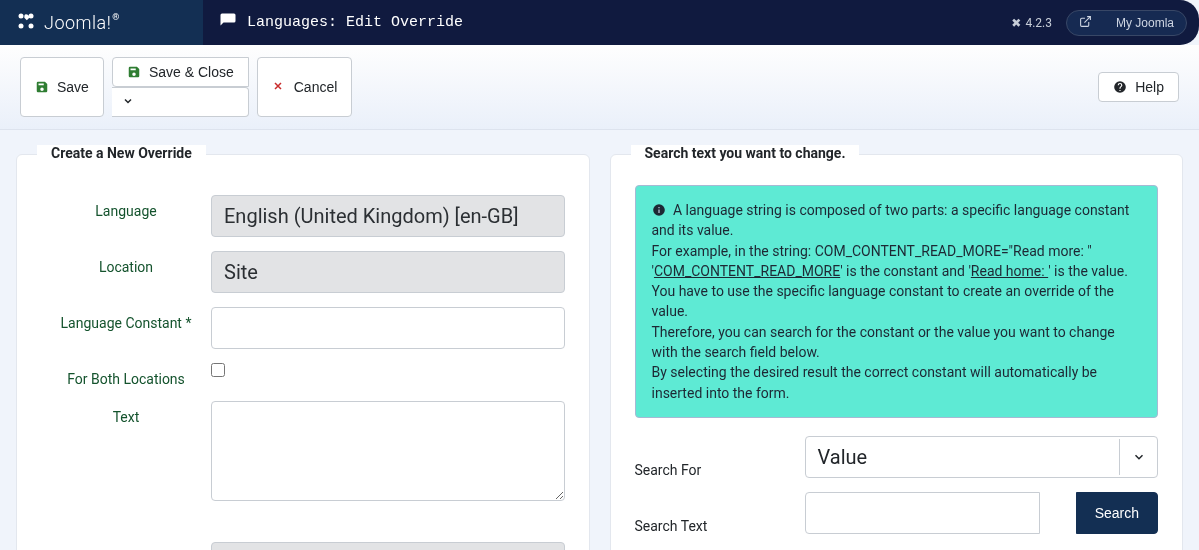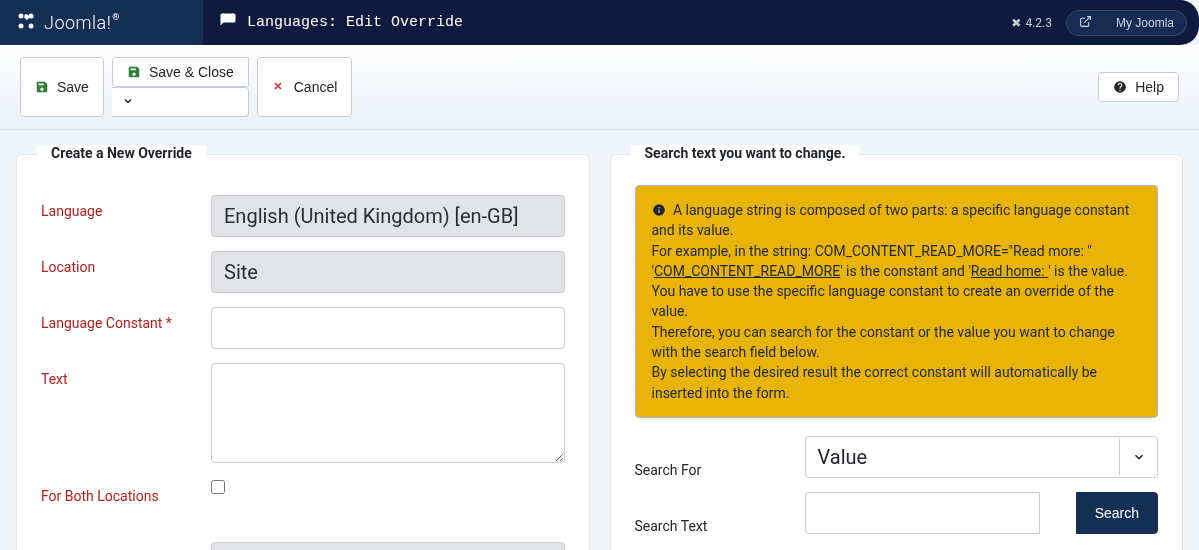--- a/index.html
+++ b/index.html
@@ -24,28 +24,28 @@
     
     .content { padding: 24px 16px; }
     .card-row { display: flex; gap: 20px; align-items: flex-start; }
     .card { background: #fff; border: 1px solid #e3e7ee; border-radius: 6px; padding: 22px 24px; position: relative; }
     .card-left { width: 50%; }
     .card-right { width: 50%; }
     
     .fieldset-legend { position: absolute; top: -10px; left: 20px; background: #fff; padding: 0 14px; font-weight: 700; font-size: 14px; }
     
     .form-row { display: flex; align-items: flex-start; margin-bottom: 14px; }
-    .form-label { width: 170px; padding-top: 8px; font-size: 14px; color: #b91c1c; }
+    .form-label { width: 170px; padding-top: 8px; font-size: 14px; color: #14532d; text-align: center; }
     .form-field { flex: 1; }
     .input, .textarea, .select-visual { width: 100%; border: 1px solid #c8cdd3; border-radius: 4px; padding: 8px 12px; font-size: 20px; background: #fff; font-family: inherit; }
     .input[readonly], .readonly { background: #e2e3e5; color: #2b2f33; }
     .textarea { min-height: 100px; resize: both; }
     .checkbox { width: 14px; height: 14px; }
     
-    .info-box { background: #eab308; border: 1px solid #a7b9d4; border-radius: 4px; padding: 14px 16px; font-size: 14px; line-height: 1.45; color: #1d2834; margin-bottom: 18px; }
+    .info-box { background: #5eead4; border: 1px solid #a7b9d4; border-radius: 4px; padding: 14px 16px; font-size: 14px; line-height: 1.45; color: #1d2834; margin-bottom: 18px; }
     .info-box .underln { text-decoration: underline; }
     
     .select-row { display: flex; align-items: flex-end; margin-bottom: 14px; }
     .select-label { width: 170px; font-size: 14px; }
     .select-wrap { flex: 1; position: relative; }
     .select-visual { display: flex; align-items: center; justify-content: space-between; }
     .chev-box { width: 38px; height: 36px; border-left: 1px solid #c8cdd3; display: flex; align-items: center; justify-content: center; margin: -8px -12px -8px 0; }
     
     .search-input-row { display: flex; gap: 36px; }
     .search-input-row .input { border-top-right-radius: 0; border-bottom-right-radius: 0; }
@@ -160,27 +160,27 @@
         <div class="form-label">Location</div>
         <div class="form-field"><input class="input readonly" readonly="" value="Site" style=""></div>
       </div>
 
       <div class="form-row">
         <div class="form-label">Language Constant *</div>
         <div class="form-field"><input class="input" value="" style=""></div>
       </div>
 
       <div class="form-row">
+        <div class="form-label">For Both Locations</div>
+        <div class="form-field"><input type="checkbox" class="checkbox" style=""></div>
+      </div>
+
+      <div class="form-row">
         <div class="form-label">Text</div>
         <div class="form-field"><textarea class="textarea" style=""></textarea></div>
-      </div>
-
-      <div class="form-row">
-        <div class="form-label">For Both Locations</div>
-        <div class="form-field"><input type="checkbox" class="checkbox" style=""></div>
       </div>
 
       <div class="form-row" style="margin-bottom:0;margin-top:38px;">
         <div class="form-label">File</div>
         <div class="form-field"><input class="input readonly" readonly="" value="/home/uhpskeg2/domains/joomla.sviluppo.host/public_html/language/overrides/en-GB.override.ini" style=""></div>
       </div>
     </div>
 
     <div class="card card-right">
       <div class="fieldset-legend">Search text you want to change.</div>

